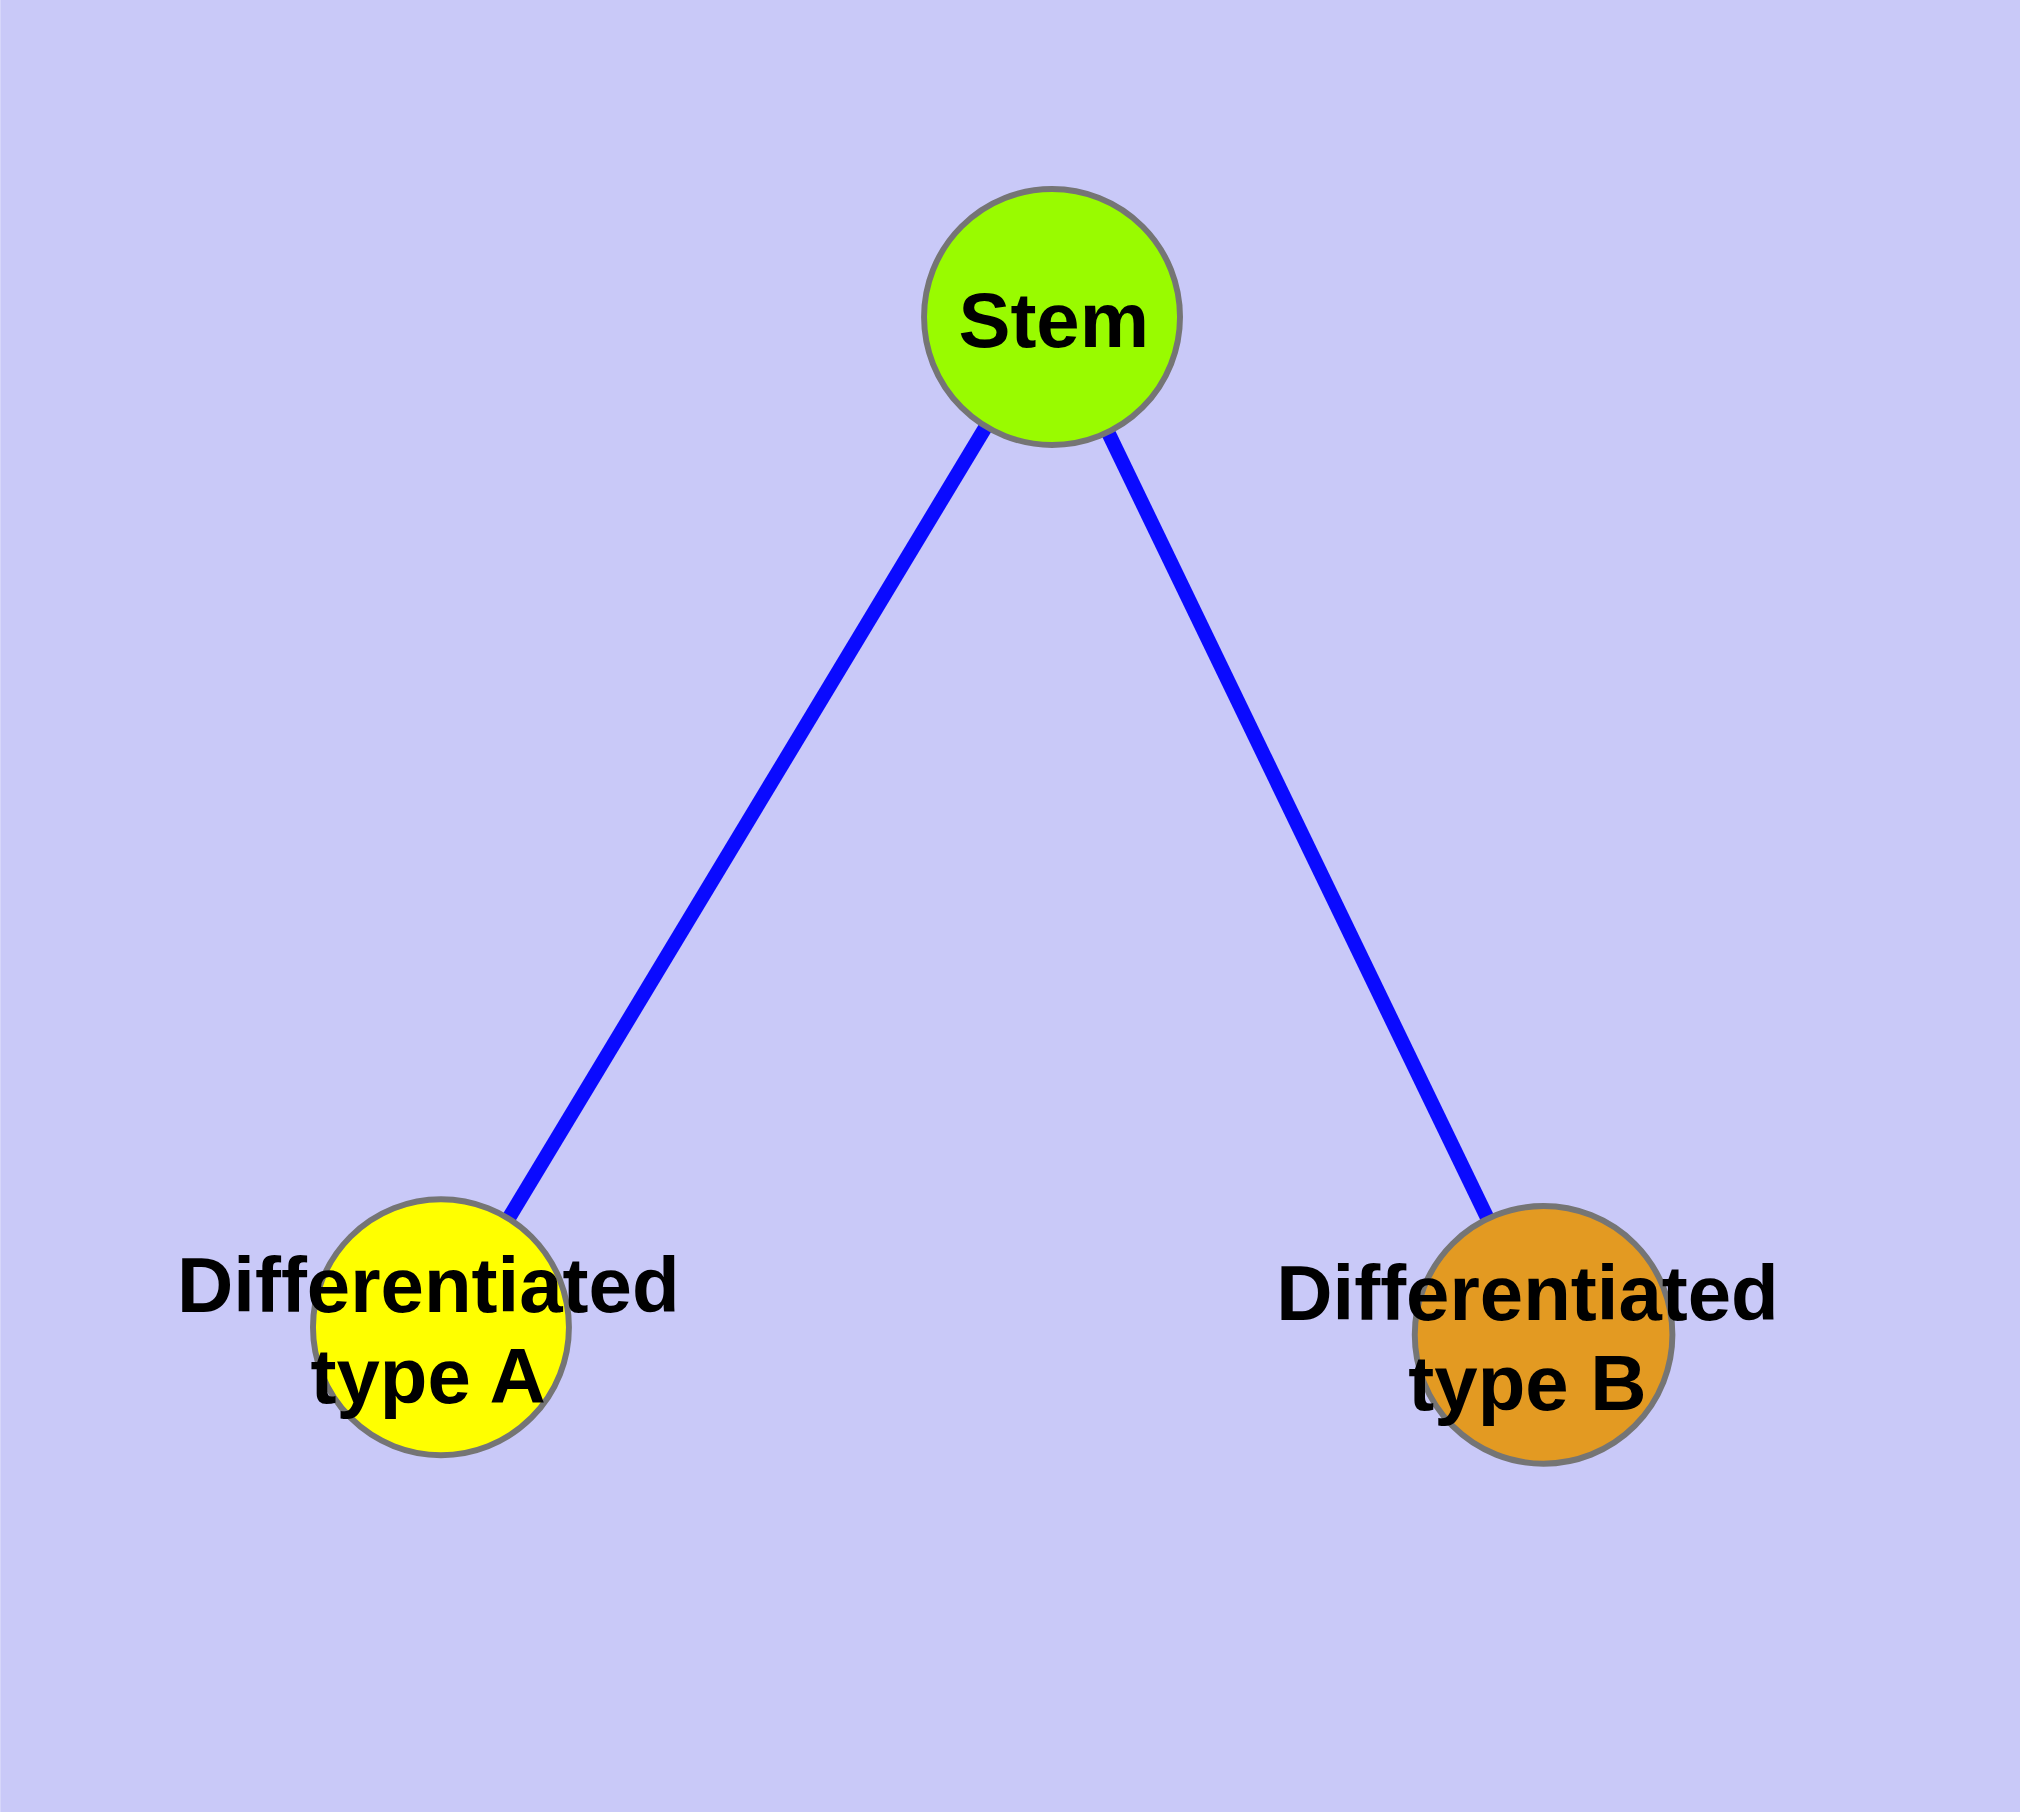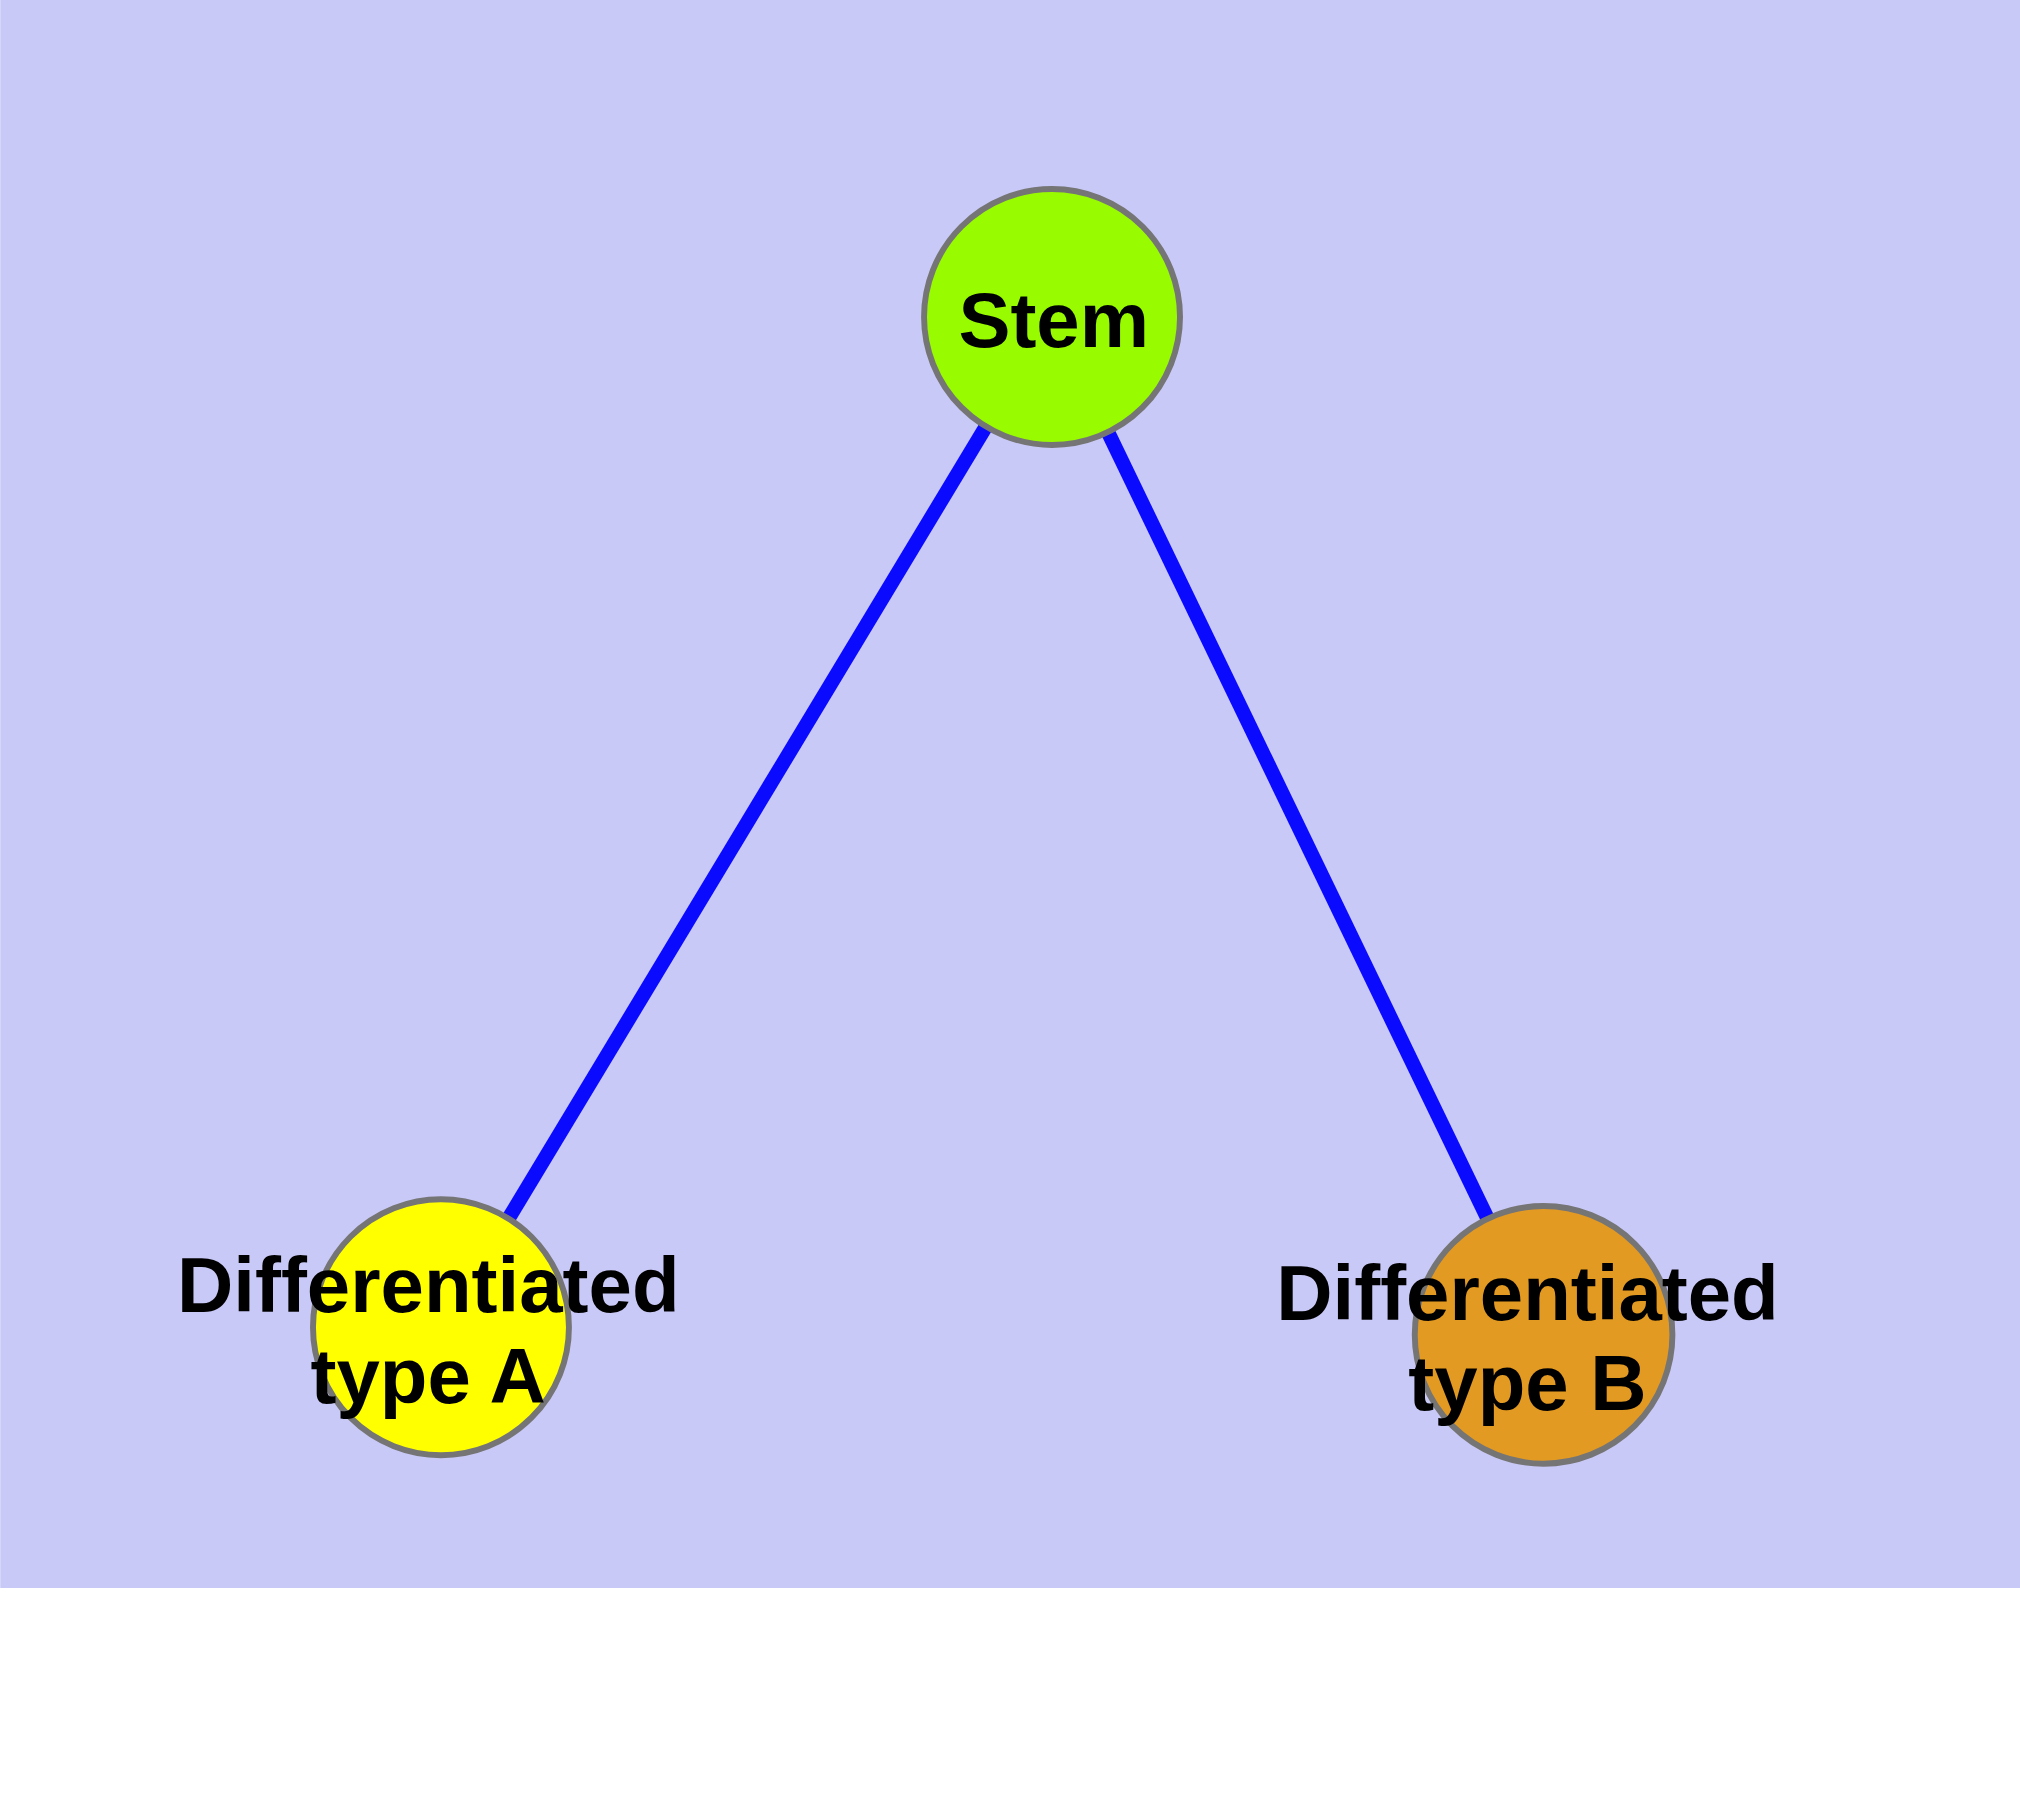--- a/index.html
+++ b/index.html
@@ -2,21 +2,21 @@
 <html style="font-size:13.6px"><head>
 <meta charset="utf-8">
 <style>
   html, body {
     margin: 0;
     padding: 0;
     background: #ffffff;
   }
   .canvas {
     width: 2021px;
-    height: 1588px;
+    height: 1812px;
     position: relative;
     overflow: hidden;
   }
   svg { display: block; }
   .node-label {
     font-family: "Liberation Sans", sans-serif;
     font-weight: bold;
     font-size: 92px;
     text-anchor: middle;
   }

